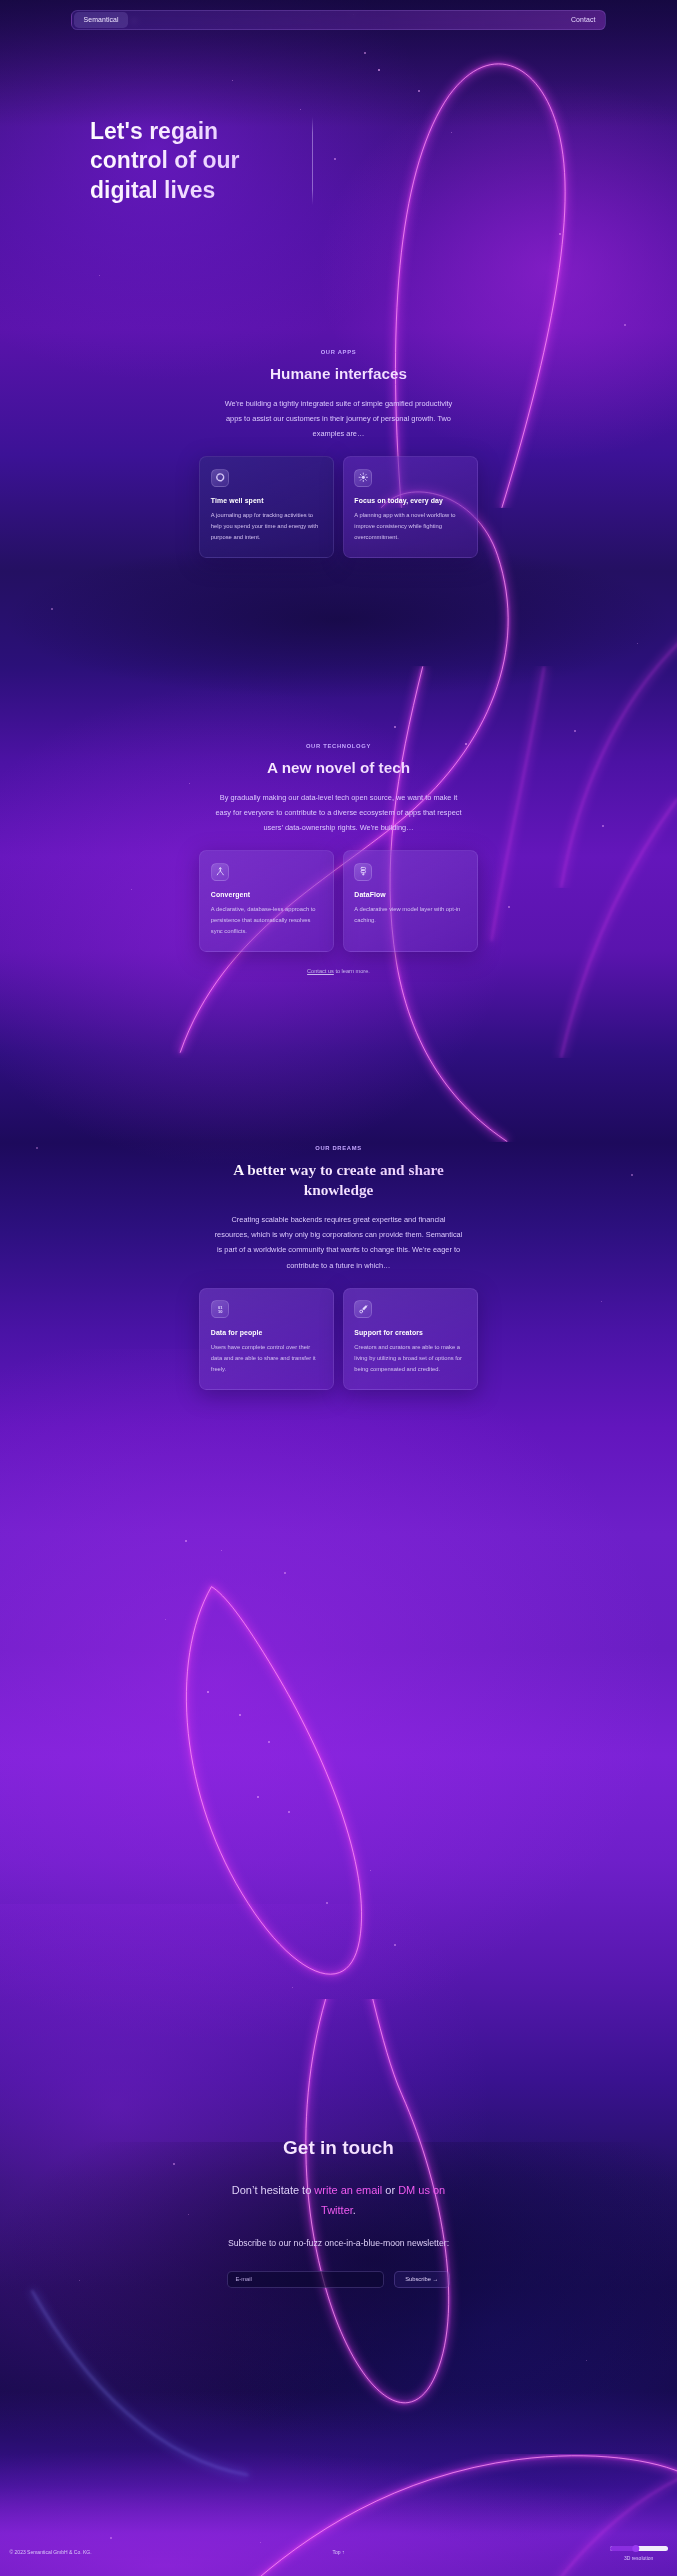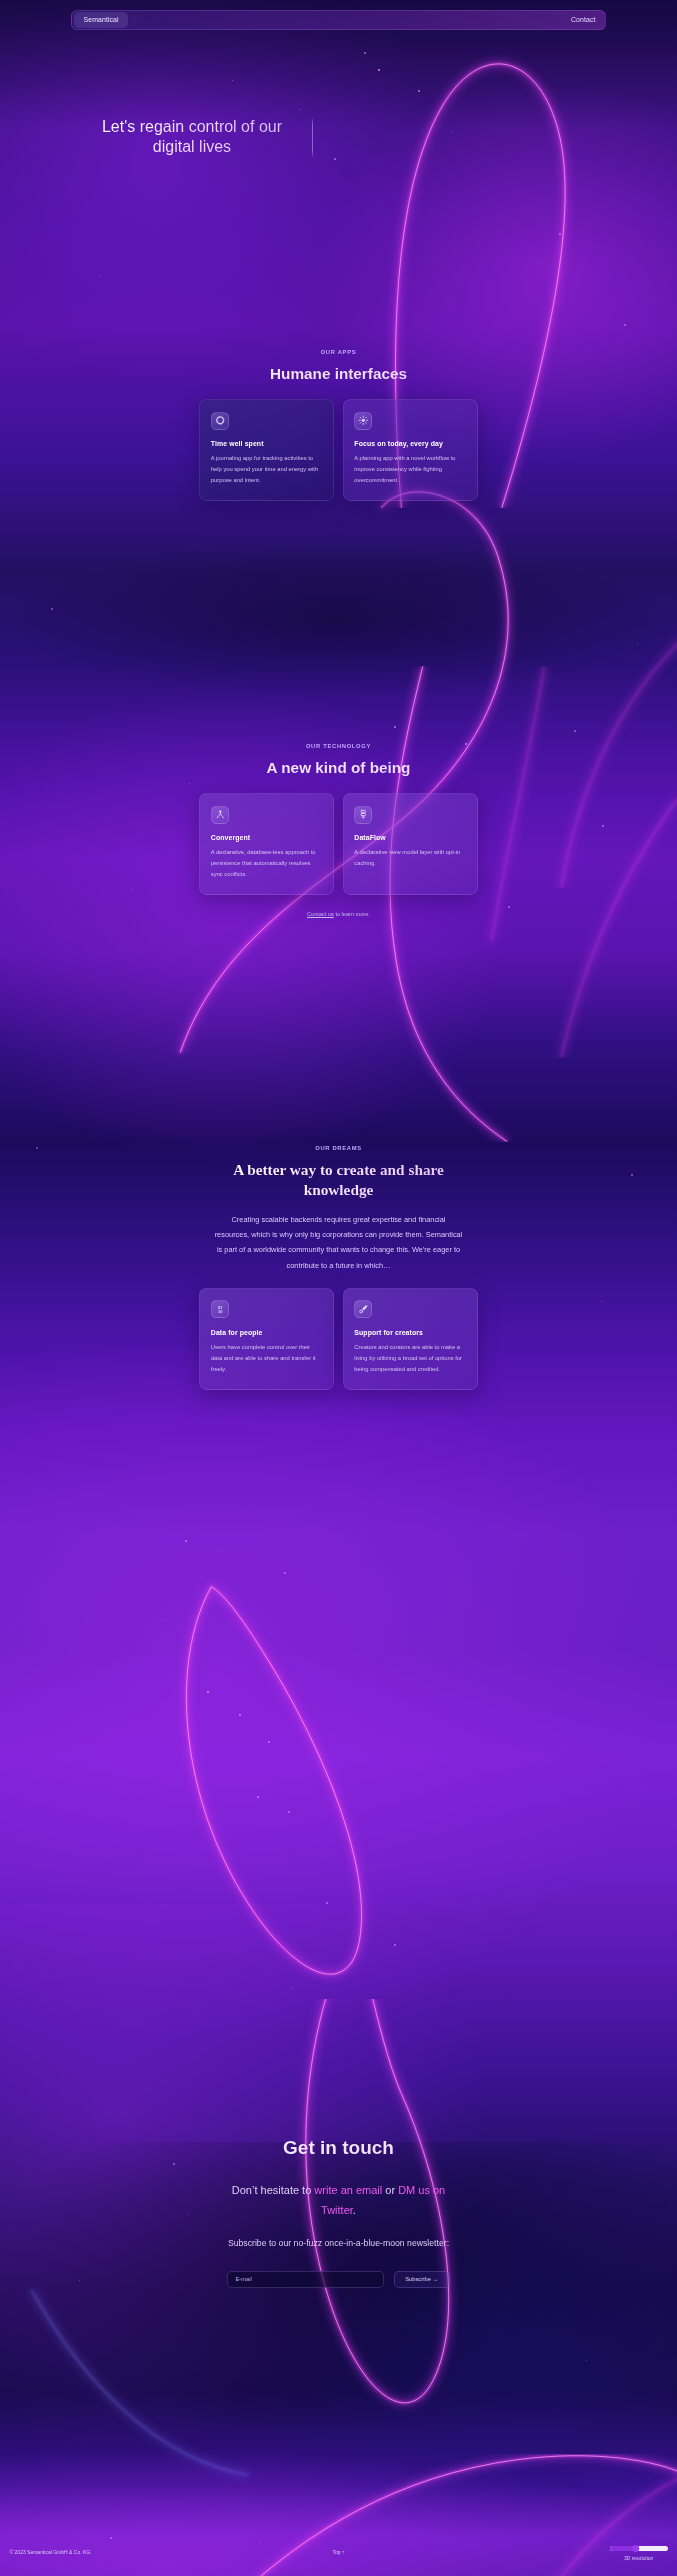--- a/index.html
+++ b/index.html
@@ -100,22 +100,22 @@
     color:#efe6ff; font-size:6.9px; letter-spacing:0.1px;
   }
   .nav-link{
     margin-right:9.5px; font-size:6.9px; color:#e7d8ff; letter-spacing:0.1px;
   }
 
   
   .hero{ position:absolute; left:0; top:117px; width:677px; display:flex; justify-content:center; }
   .hero-inner{ display:flex; width:497px; }
   .hero-h1{
-    width:222px; text-align:center; padding-right:18px;
-    font-size:16px; line-height:1.28; font-weight:normal;
+    width:222px; text-align:left; padding-right:18px;
+    font-size:23px; line-height:1.28; font-weight:bold;
     background:linear-gradient(105deg,#ffffff 0%,#f6e6ff 35%,#e3c6ff 70%,#cdb4ff 100%);
     -webkit-background-clip:text; background-clip:text; color:transparent;
     text-shadow:none;
   }
   .hero-sep{ width:0.5px; background:linear-gradient(180deg, rgba(220,200,255,0), rgba(220,200,255,.45) 18%, rgba(220,200,255,.45) 82%, rgba(220,200,255,0)); }
   .hero-p{
     width:254px; padding-left:17px; padding-top:3.2px;
     font-size:8.7px; line-height:2.02; color:#e6d6ff;
   }
 
@@ -355,20 +355,21 @@
   <div class="hero">
     <div class="hero-inner">
       <h1 class="hero-h1">Let's regain control of our digital lives</h1>
       <div class="hero-sep"></div>
     </div>
   </div>
 
   <div class="section" style="top:349px;">
     <div class="eyebrow">OUR APPS</div>
     <h2 class="sec-h2">Humane interfaces</h2>
+    <p class="sec-p">We're building a tightly integrated suite of simple gamified productivity apps to assist our customers in their journey of personal growth. Two examples are…</p>
 
     <div class="cards">
       <div class="card dark">
         <div class="card-icon">
           <svg width="10.6" height="10.6" viewBox="0 0 24 24">
             <g fill="none" stroke="#ded0ff" stroke-width="3.2" stroke-linecap="round" opacity=".92">
               <path d="M12 4.2 A7.8 7.8 0 0 1 18.6 8.2"></path>
               <path d="M19.6 10.4 A7.8 7.8 0 0 1 17 17.4"></path>
               <path d="M15 19.3 A7.8 7.8 0 0 1 7.6 18.6"></path>
               <path d="M5.4 16.5 A7.8 7.8 0 0 1 4.6 9.2"></path>
@@ -391,21 +392,22 @@
           </svg>
         </div>
         <div class="card-title">Focus on today, every day</div>
         <div class="card-body">A planning app with a novel workflow to improve consistency while fighting overcommitment.</div>
       </div>
     </div>
   </div>
 
   <div class="section" style="top:743px;">
     <div class="eyebrow">OUR TECHNOLOGY</div>
-    <h2 class="sec-h2">A new kind of being</h2>
+    <h2 class="sec-h2">A new novel of tech</h2>
+    <p class="sec-p wide">By gradually making our data-level tech open source, we want to make it easy for everyone to contribute to a diverse ecosystem of apps that respect users’ data-ownership rights. We're building…</p>
 
     <div class="cards">
       <div class="card lilac">
         <div class="card-icon">
           <svg width="10.6" height="10.6" viewBox="0 0 24 24">
             <g fill="none" stroke="#e3d6ff" stroke-width="2.1" stroke-linecap="round" stroke-linejoin="round">
               <path d="M5 20 C7.5 15 12 13.5 12 9.5 V4"></path>
               <path d="M19 20 C16.5 15 12 13.5 12 9.5"></path>
               <path d="M9.3 6.7 L12 3.9 L14.7 6.7"></path>
             </g>

